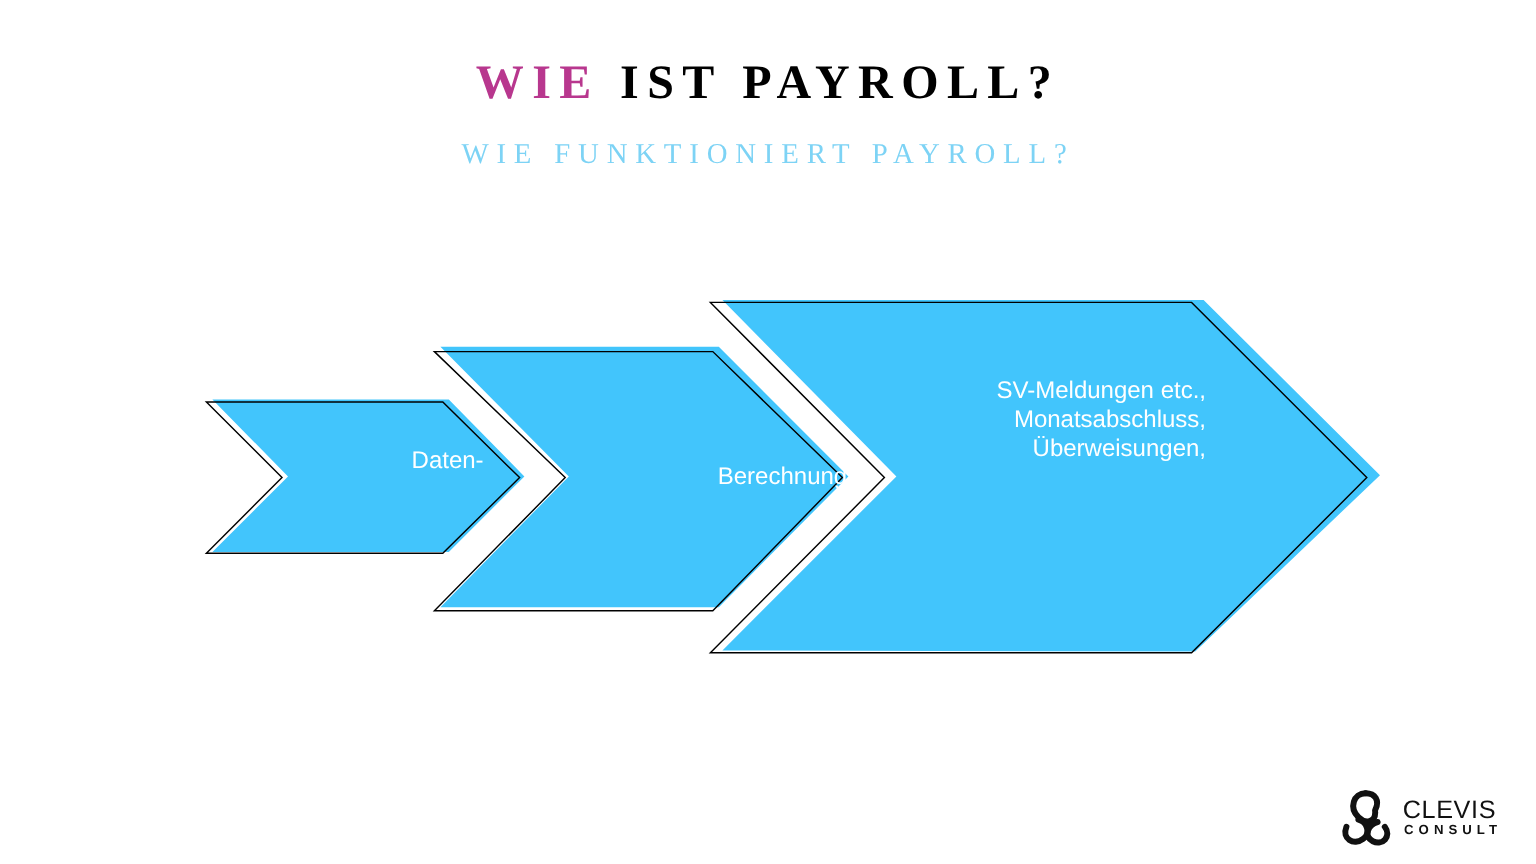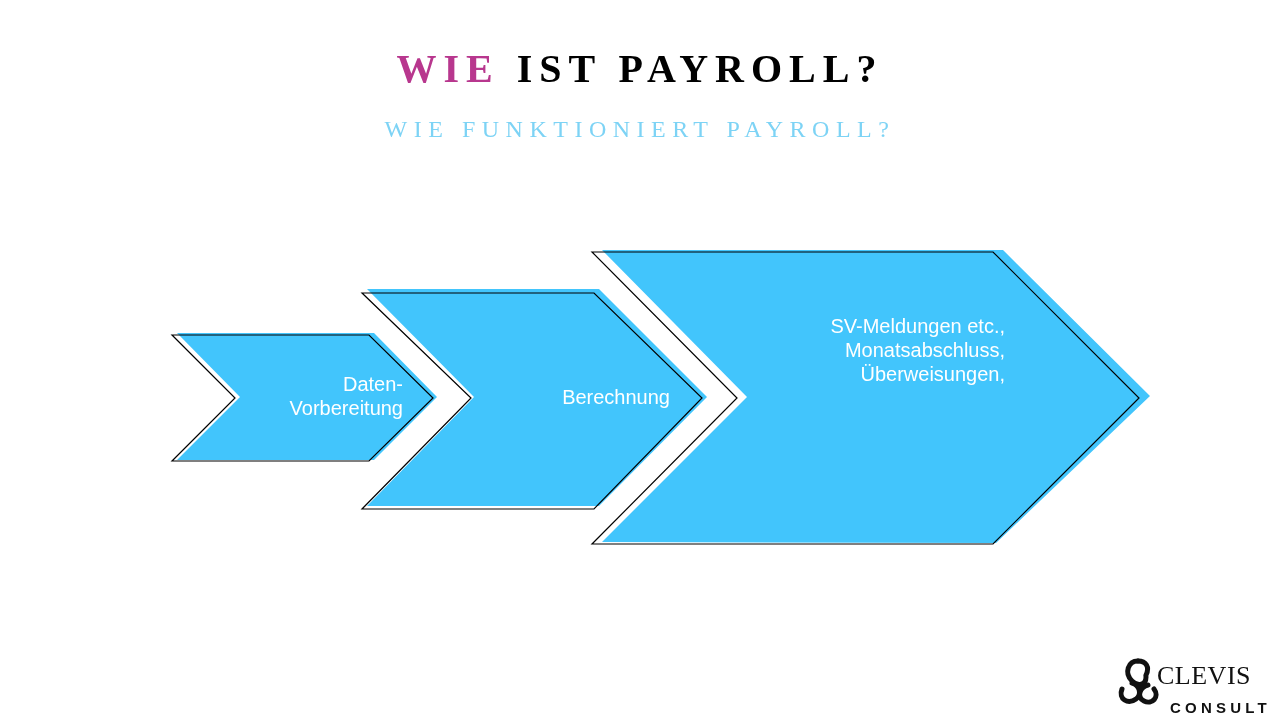--- a/index.html
+++ b/index.html
@@ -21,26 +21,26 @@
       font-size: 24px; letter-spacing: 6.5px; line-height: 30px;
       color: #7DD3F5;
     }
     svg.flow { position: absolute; left: 0; top: 0; }
     .label {
       position: absolute; color: #ffffff; text-align: right;
       font-family: "Liberation Sans", sans-serif; font-size: 20px; line-height: 24px;
     }
     .logo { position: absolute; left: 1112px; top: 655px; width: 150px; height: 52px; }
     .logo-main {
-      position: absolute; left: 45px; top: 10px; font-family: Liberation Serif, serif;
-      font-size: 26px; line-height: 22px; color: #111; letter-spacing: 0.5px;
+      position: absolute; left: 57px; top: 10px; font-family: Liberation Sans, sans-serif;
+      font-size: 21px; line-height: 22px; color: #111; letter-spacing: 0.5px;
     }
     .logo-sub {
-      position: absolute; left: 58px; top: 48px; font-family: "Liberation Sans", sans-serif;
-      font-weight: bold; font-size: 15px; line-height: 10px; color: #111; letter-spacing: 4.2px;
+      position: absolute; left: 58px; top: 32px; font-family: "Liberation Sans", sans-serif;
+      font-weight: bold; font-size: 11px; line-height: 10px; color: #111; letter-spacing: 4.2px;
     }
   </style>
 </head>
 <body>
 
 <div class="title"><span class="accent">WIE</span><span> IST PAYROLL?</span></div>
 <div class="subtitle">WIE FUNKTIONIERT PAYROLL?</div>
 
 <svg class="flow" width="1280" height="720">
 
@@ -55,23 +55,22 @@
   </g>
 
   <g>
     <polygon points="602,250 1003,250 1150,396 996,543 602,542 747,397" fill="#42C5FC"></polygon>
     <polygon points="592,252 993,252 1139,398 993,544 592,544 737,398" fill="none" stroke="#000" stroke-width="1.2"></polygon>
   </g>
 </svg>
 
 <div class="label" style="left:223px; top:372px; width:180px;">
   <div>Daten-</div>
-  <div>Vorbereitung</div>
 </div>
-<div class="label" style="left:470px; top:385px; width:200px;">
+<div class="label" style="left:470px; top:385px; width:200px;padding-left:36px;">
   <div>Berechnung</div>
 </div>
 <div class="label" style="left:745px; top:314px; width:260px;">
   <div>SV-Meldungen etc.,</div>
   <div>Monatsabschluss,</div>
   <div>Überweisungen,</div>
 </div>
 
 <div class="logo">
   <svg width="52" height="52" viewBox="0 0 52 52" style="position:absolute;left:0;top:0;">

